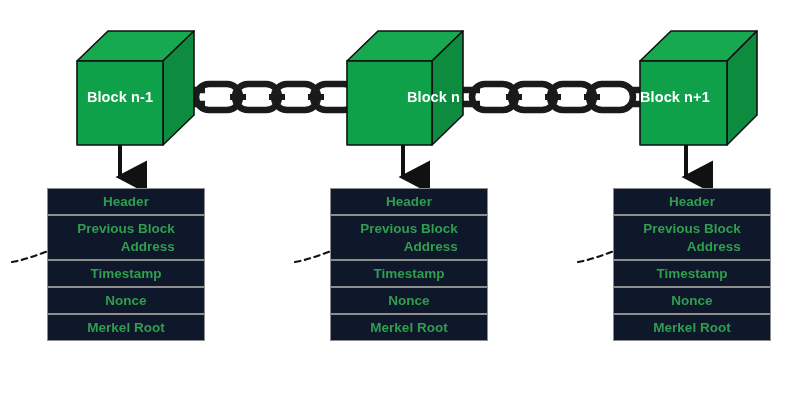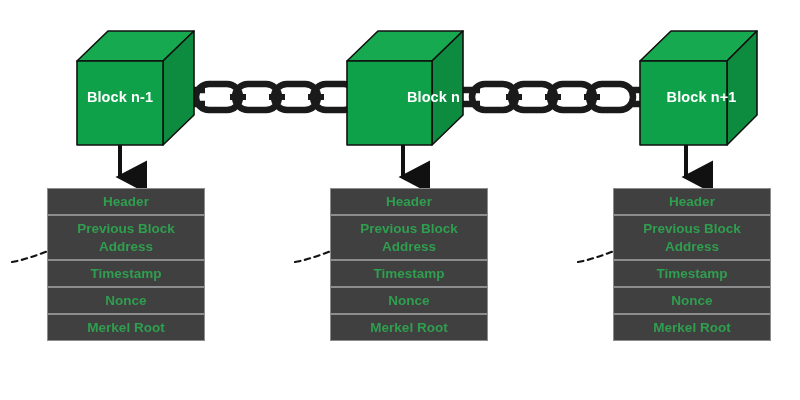--- a/index.html
+++ b/index.html
@@ -19,34 +19,34 @@
     letter-spacing:.1px;
     white-space:nowrap;
     pointer-events:none;
   }
 
   .field-col{position:absolute;width:158px;}
   .field-box{
     box-sizing:border-box;
     width:158px;
     border:1.6px solid #8d8d8d;
-    background:#404040;
+    background:#0f172a;
     color:#2f9e4f;
     font-size:13.5px;
     font-weight:700;
     text-align:center;
     line-height:1.28;
     display:flex;
     align-items:center;
     justify-content:center;
     padding:0 4px;
   }
   .field-box.h1{height:27px;}
   .field-box.h2{height:45px;}
-  .field-box .two-line{display:block;}
+  .field-box .two-line{display:block;text-align:right;}
 </style>
 </head>
 <body>
 
 <div id="stage">
 
   <svg class="layer" viewBox="0 0 800 400">
     <defs>
       <marker id="arrowdown" viewBox="0 0 12 12" refX="6" refY="10" markerWidth="9" markerHeight="9" orient="auto">
         <path d="M0.5 1 L11.5 1 L6 11.5 Z" fill="#111111"></path>
@@ -109,21 +109,21 @@
 
     <g stroke="#111111" stroke-width="2.1" fill="none" stroke-dasharray="5.5 4.5" stroke-linecap="round">
       <path d="M12 262 C 36 258, 56 245, 84 242" marker-end="url(#dashhead)"></path>
       <path d="M295 262 C 319 258, 339 245, 367 242" marker-end="url(#dashhead)"></path>
       <path d="M578 262 C 602 258, 622 245, 650 242" marker-end="url(#dashhead)"></path>
     </g>
   </svg>
 
   <div class="cube-label" style="left:77px;top:89px;width:86px;text-align:center;">Block n-1</div>
   <div class="cube-label" style="left:347px;top:89px;width:85px;text-align:center;margin-left:44px;">Block n</div>
-  <div class="cube-label" style="left:658px;top:89px;width:87px;text-align:center;">Block n+1</div>
+  <div class="cube-label" style="left:640px;top:89px;width:87px;">Block n+1</div>
 
   <div class="field-col" style="left:47px;top:188px;">
     <div class="field-box h1">
       <span>Header</span>
     </div>
     <div class="field-box h2">
       <span>
         <span class="two-line">Previous Block</span>
         <span class="two-line">Address</span>
       </span>

